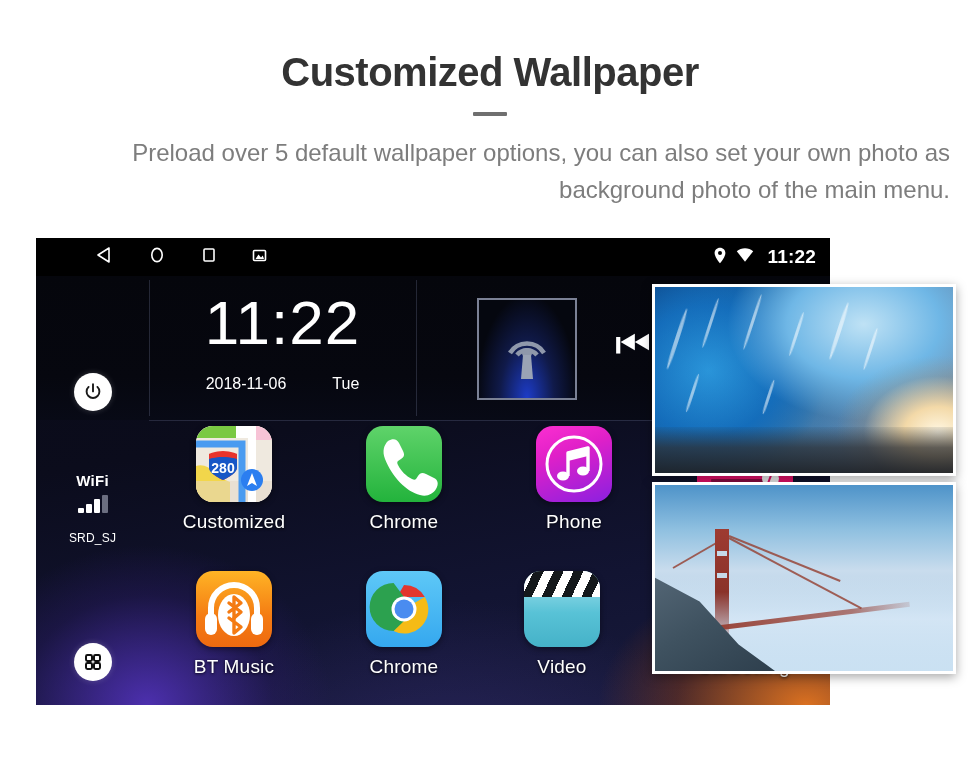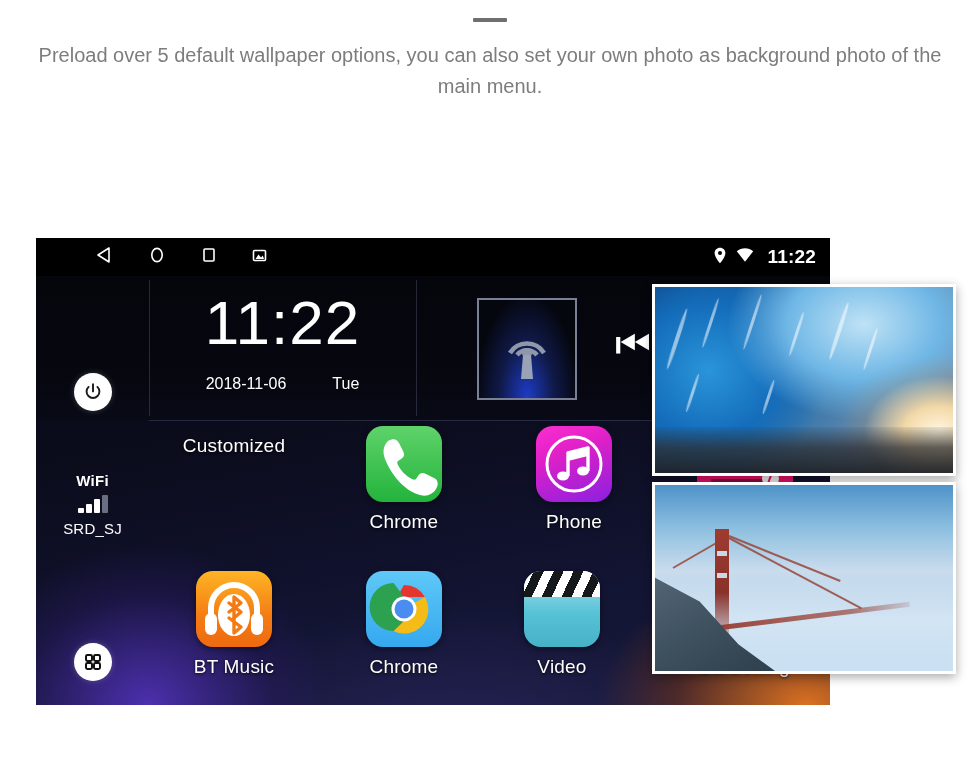--- a/index.html
+++ b/index.html
@@ -35,24 +35,25 @@
   .promo-rule {
     width: 34px;
     height: 4px;
     background: #6f6f6f;
     margin: 18px auto 0 auto;
     border-radius: 1px;
   }
   .promo-sub {
     margin: 18px auto 0 auto;
     width: 920px;
-    font-size: 20px;
+    font-size: 24px;
     color: #7d7d7d;
     line-height: 1.55;
     font-weight: normal;
+    text-align: right;
   }
 
   
   .device {
     position: absolute;
     left: 36px;
     top: 238px;
     width: 794px;
     height: 467px;
     overflow: hidden;
@@ -171,23 +172,23 @@
     display: block;
     width: 6px;
     background: #ffffff;
     border-radius: 1px;
   }
   .wifi-bars i.b1 { height: 5px; }
   .wifi-bars i.b2 { height: 9px; }
   .wifi-bars i.b3 { height: 14px; }
   .wifi-bars i.b4 { height: 18px; background: #6b6e80; }
   .wifi-ssid {
-    margin-top: 7px;
-    color: #ffffff;
-    font-size: 15px;
+    margin-top: 18px;
+    color: #ffffff;
+    font-size: 12px;
     letter-spacing: 0.2px;
   }
 
   
   .clock-widget {
     position: absolute;
     left: 113px; top: 0;
     width: 267px;
     height: 144px;
     text-align: center;
@@ -406,20 +407,21 @@
     left: 7px; top: 3px;
     width: 2px; height: 10px;
     background: #e5106a;
     transform: rotate(20deg);
   }
 </style>
 </head>
 <body>
 
 <div class="promo-header">
+  <h1 class="promo-title">Customized Wallpaper</h1>
   <div class="promo-rule"></div>
   <p class="promo-sub">Preload over 5 default wallpaper options, you can also set your own photo as background photo of the main menu.</p>
 </div>
 
 <div class="device">
 
   <div class="statusbar">
     <div class="sb-left">
       <span>
         <svg width="18" height="18" viewBox="0 0 18 18">
@@ -511,20 +513,41 @@
           <polygon points="31,42 39,42 41,66 29,66" fill="#9aa3b5"></polygon>
         </svg>
       </div>
       <div class="media-prev">⏮</div>
       <div class="media-text">B</div>
     </div>
 
     <div class="app-grid">
 
       <div class="app-cell" style="left:0px; top:0px;">
+        <div class="app-icon ic-nav">
+          <svg width="76" height="76" viewBox="0 0 76 76">
+            <rect width="76" height="76" fill="#efe9df"></rect>
+            <rect x="0" y="0" width="40" height="12" fill="#7ac943"></rect>
+            <rect x="40" y="0" width="18" height="12" fill="#ffffff"></rect>
+            <rect x="58" y="0" width="18" height="14" fill="#f7c3d6"></rect>
+            <path d="M0 40 C 14 36, 20 52, 34 56 L34 76 0 76z" fill="#f2d64b"></path>
+            <rect x="0" y="55" width="76" height="21" fill="#e3d9c8" opacity="0.55"></rect>
+            <path d="M0 18 H46 V76" fill="none" stroke="#4a9bf0" stroke-width="7"></path>
+            <path d="M56 0 V76" fill="none" stroke="#ffffff" stroke-width="8"></path>
+            <path d="M13 31 h28 v18 h-28 z" fill="#cfe0d0" opacity="0.0"></path>
+            <g>
+              <path d="M12 30 h30 v20 h-30 z" fill="#1b5fc4" opacity="0"></path>
+              <path d="M13 28 c0 0 6 -3 14 -3 s14 3 14 3 v13 c0 7 -14 13 -14 13 s-14 -6 -14 -13 z" fill="#e8342c"></path>
+              <path d="M13 33 c0 0 6 -2 14 -2 s14 2 14 2 v9 c0 6 -14 12 -14 12 s-14 -6 -14 -12 z" fill="#1757c6"></path>
+              <text x="27" y="47" font-family="Liberation Sans, sans-serif" font-size="14" font-weight="bold" fill="#ffffff" text-anchor="middle">280</text>
+            </g>
+            <circle cx="56" cy="54" r="11" fill="#2b7ef0"></circle>
+            <polygon points="56,47 61,60 56,57 51,60" fill="#ffffff"></polygon>
+          </svg>
+        </div>
         <div class="app-label">Customized</div>
       </div>
 
       <div class="app-cell" style="left:170px; top:0px;">
         <div class="app-icon ic-phone">
           <svg width="76" height="76" viewBox="0 0 76 76">
             <path d="M22 15 c5 -3 9 -2 11 2 l4 8 c2 4 1 6 -2 8 l-3 2 c-1 1 -1 2 0 4 c3 6 8 11 14 14 c2 1 3 1 4 0 l2 -3 c2 -3 4 -4 8 -2 l8 4 c4 2 5 6 2 11 c-3 5 -9 8 -16 6 C41 66 26 51 19 33 c-3 -8 -1 -14 3 -18 z" fill="#ffffff"></path>
           </svg>
         </div>
         <div class="app-label">Chrome</div>

